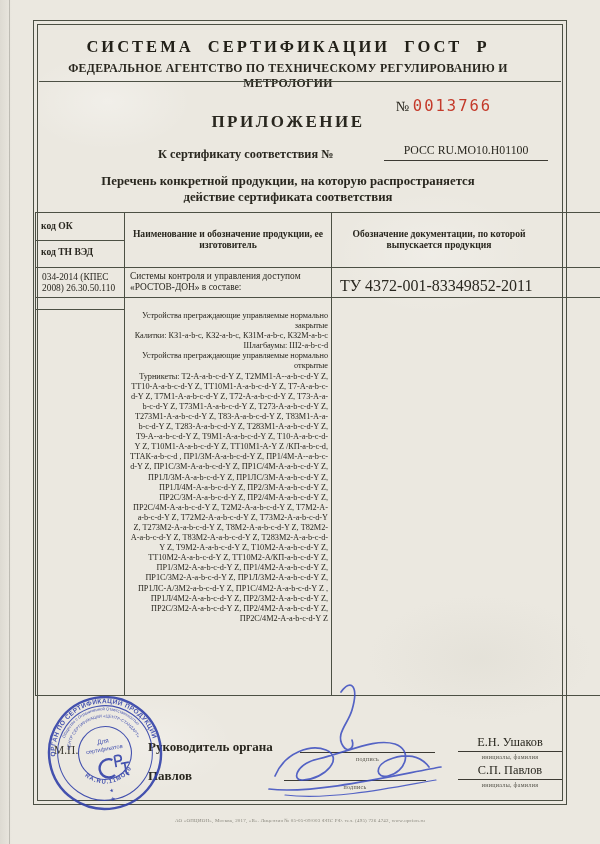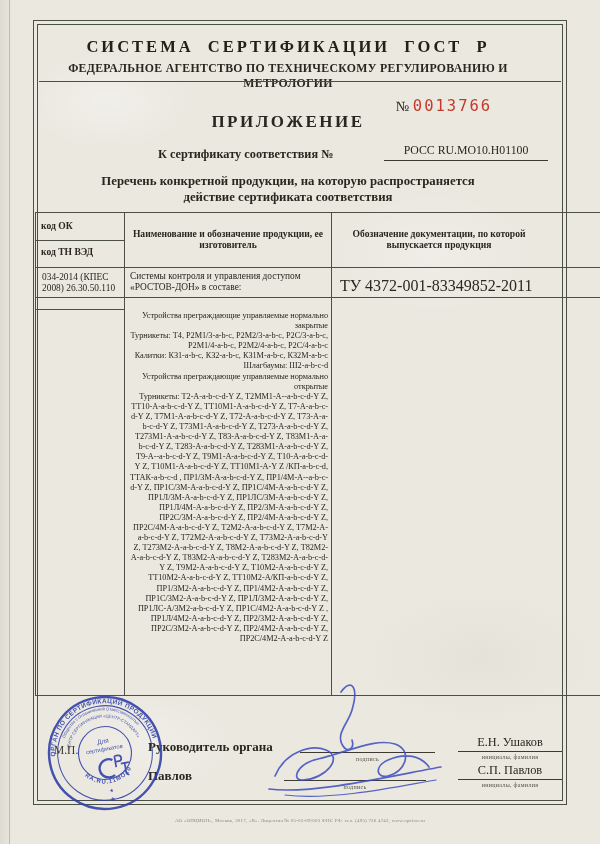--- a/index.html
+++ b/index.html
@@ -119,21 +119,20 @@
     <div class="cell th th-code2">код ТН ВЭД</div>
     <div class="cell th th-name">Наименование и обозначение продукции, ее изготовитель</div>
     <div class="cell th th-doc">Обозначение документации, по которой выпускается продукция</div>
 
     <div class="cell td td-code">034-2014 (КПЕС 2008) 26.30.50.110</div>
     <div class="cell td td-name">Системы контроля и управления доступом «РОСТОВ-ДОН» в составе:</div>
     <div class="cell td td-doc">ТУ 4372-001-83349852-2011</div>
 
     <div class="cell product-list">
       <p>Устройства преграждающие управляемые нормально закрытые</p>
-      <p>Турникеты: Т4, Р2М1/3-a-b-c, Р2М2/3-a-b-c, Р2С/3-a-b-c, Р2М1/4-a-b-c, Р2М2/4-a-b-c, Р2С/4-a-b-c</p>
       <p>Калитки:  КЗ1-a-b-c, КЗ2-a-b-c, КЗ1М-a-b-c, КЗ2М-a-b-c</p>
       <p>Шлагбаумы: Ш2-a-b-c-d</p>
       <p>Устройства преграждающие управляемые нормально открытые</p>
       <p>Турникеты: Т2-А-a-b-c-d-Y Z, Т2ММ1-А--a-b-c-d-Y Z, ТТ10-А-a-b-c-d-Y Z, ТТ10М1-А-a-b-c-d-Y Z, Т7-А-a-b-c-d-Y Z, Т7М1-А-a-b-c-d-Y Z, Т72-А-a-b-c-d-Y Z, Т73-А-a-b-c-d-Y Z, Т73М1-А-a-b-c-d-Y Z,  Т273-А-a-b-c-d-Y Z, Т273М1-А-a-b-c-d-Y Z,  Т83-А-a-b-c-d-Y Z, Т83М1-А-a-b-c-d-Y Z, Т283-А-a-b-c-d-Y Z, Т283М1-А-a-b-c-d-Y Z, Т9-А--a-b-c-d-Y Z, Т9М1-А-a-b-c-d-Y Z, Т10-А-a-b-c-d-Y Z, Т10М1-А-a-b-c-d-Y Z, ТТ10М1-А-Y Z /КП-a-b-c-d, ТТАК-a-b-c-d , ПР1/3М-А-a-b-c-d-Y Z, ПР1/4М-А--a-b-c-d-Y Z, ПР1С/3М-А-a-b-c-d-Y Z, ПР1С/4М-А-a-b-c-d-Y Z, ПР1Л/3М-А-a-b-c-d-Y Z, ПР1ЛС/3М-А-a-b-c-d-Y Z, ПР1Л/4М-А-a-b-c-d-Y Z, ПР2/3М-А-a-b-c-d-Y Z, ПР2С/3М-А-a-b-c-d-Y Z, ПР2/4М-А-a-b-c-d-Y Z, ПР2С/4М-А-a-b-c-d-Y Z, Т2М2-А-a-b-c-d-Y Z, Т7М2-А-a-b-c-d-Y Z, Т72М2-А-a-b-c-d-Y Z, Т73М2-А-a-b-c-d-Y Z, Т273М2-А-a-b-c-d-Y Z, Т8М2-А-a-b-c-d-Y Z, Т82М2-А-a-b-c-d-Y Z, Т83М2-А-a-b-c-d-Y Z, Т283М2-А-a-b-c-d-Y Z, Т9М2-А-a-b-c-d-Y Z, Т10М2-А-a-b-c-d-Y Z, ТТ10М2-А-a-b-c-d-Y Z, ТТ10М2-А/КП-a-b-c-d-Y Z, ПР1/3М2-А-a-b-c-d-Y Z, ПР1/4М2-А-a-b-c-d-Y Z, ПР1С/3М2-А-a-b-c-d-Y Z, ПР1Л/3М2-А-a-b-c-d-Y Z, ПР1ЛС-А/3М2-a-b-c-d-Y Z, ПР1С/4М2-А-a-b-c-d-Y Z , ПР1Л/4М2-А-a-b-c-d-Y Z, ПР2/3М2-А-a-b-c-d-Y Z, ПР2С/3М2-А-a-b-c-d-Y Z, ПР2/4М2-А-a-b-c-d-Y Z,  ПР2С/4М2-А-a-b-c-d-Y Z</p>
     </div>
   </div>
 
   <div class="mp-mark">М.П.</div>
 
   <svg class="stamp" viewBox="0 0 116 116">

